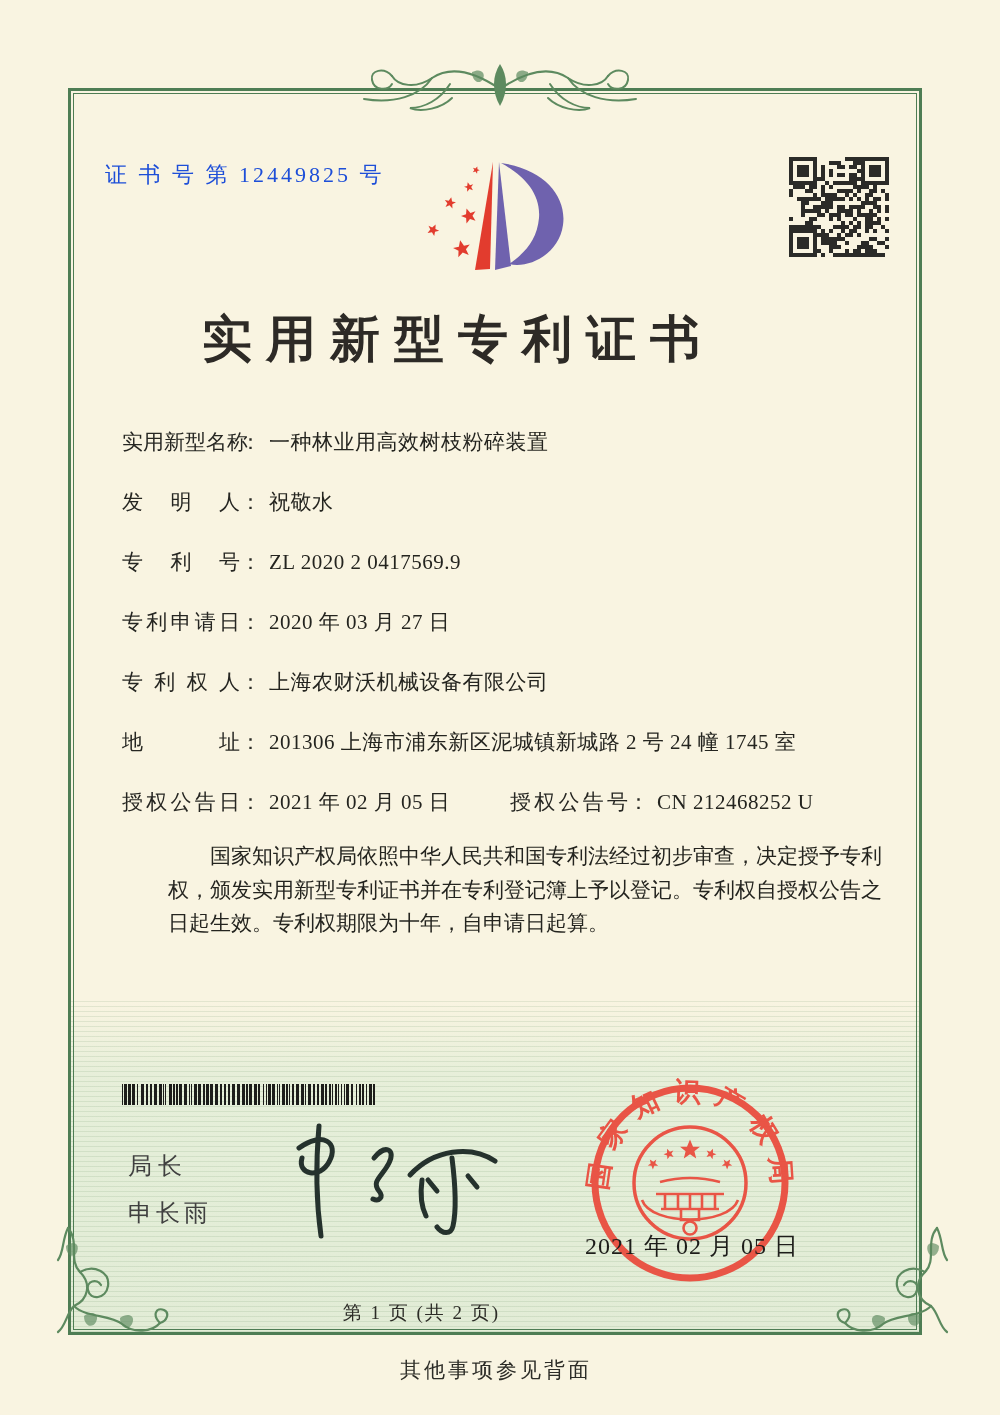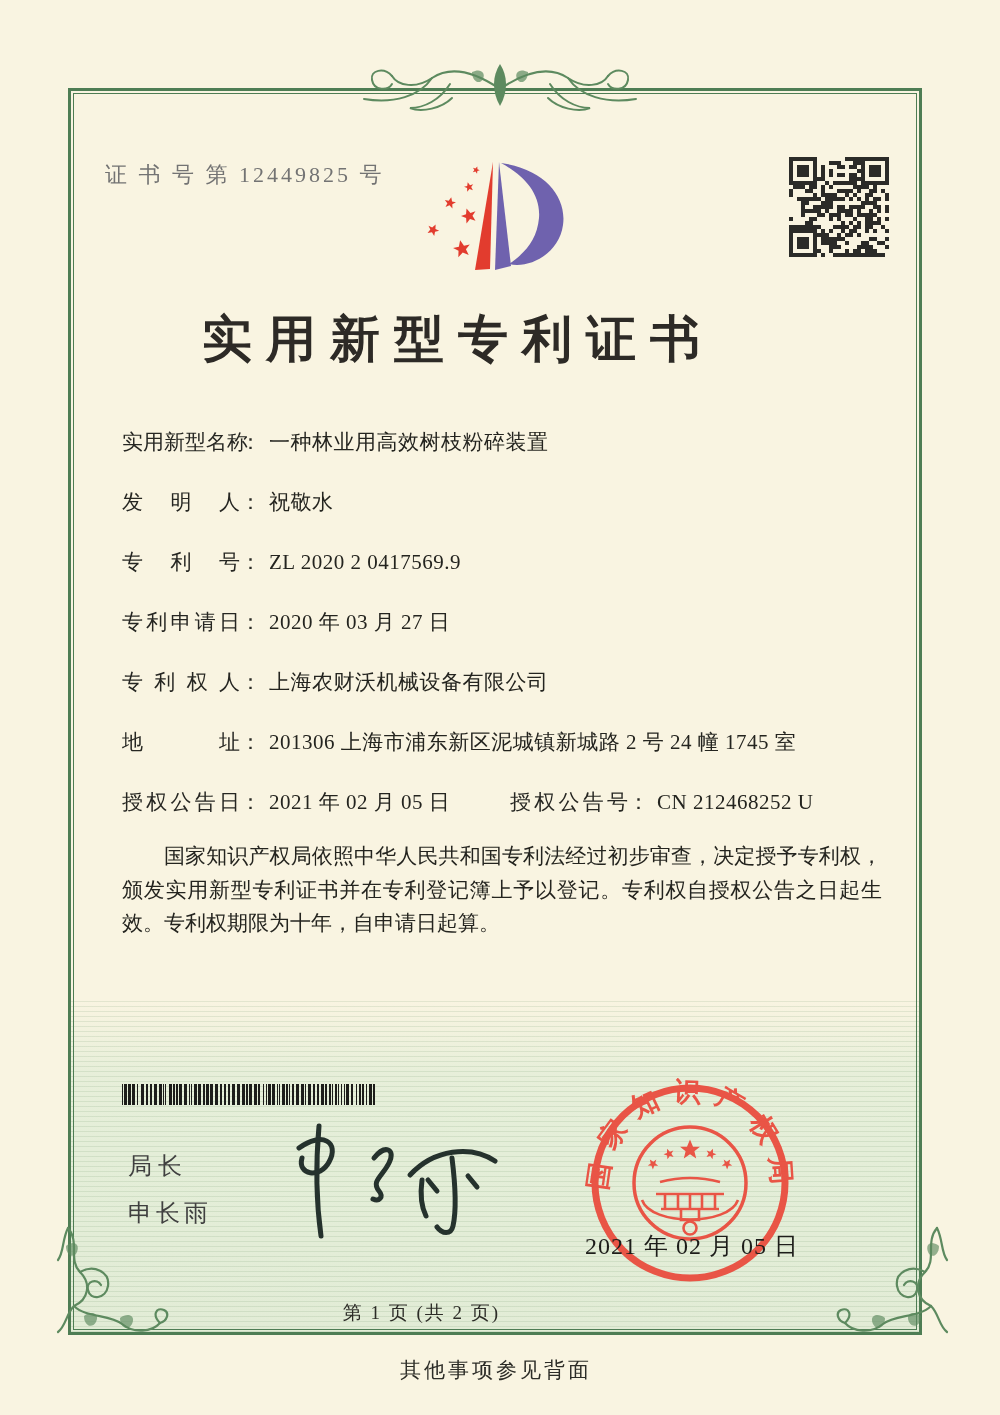--- a/index.html
+++ b/index.html
@@ -21,42 +21,42 @@
       linear-gradient(180deg, rgba(228,238,216,0) 0%, rgba(228,238,216,.85) 22%, #e4eed8 45%, #e2ecd6 100%);
     pointer-events:none;
   }
   
   .border-outer{
     position:absolute;left:68px;top:88px;width:854px;height:1247px;
     border:3px solid var(--green);
   }
   .border-inner{position:absolute;inset:2px;border:1px solid var(--green);}
   .cert-no{
-    position:absolute;left:105px;top:160px;font-size:22px;letter-spacing:3px;color:#737373;
+    position:absolute;left:105px;top:160px;font-size:22px;letter-spacing:3px;color:#1d4ed8;
   }
   .logo{position:absolute;left:415px;top:150px;}
   .qr{position:absolute;left:789px;top:157px;}
   .title{
     position:absolute;left:0;top:306px;width:916px;text-align:center;
     font-size:50px;font-weight:600;letter-spacing:14px;color:#2d2a26;
   }
   .fields{position:absolute;left:122px;top:428px;width:780px;font-size:21px;}
   .field-row{position:absolute;left:0;white-space:nowrap;}
   .field-row .lbl{
     display:inline-block;width:118px;text-align:justify;text-align-last:justify;
     vertical-align:bottom;color:#262622;
   }
   .field-row .colon{margin-right:8px;}
   .field-row .val{letter-spacing:.5px;color:#24241f;}
   .pair2{position:absolute;left:388px;top:0;}
   .paras{
     position:absolute;left:122px;top:840px;width:760px;font-size:21px;
     line-height:33.5px;color:#24241f;text-align:justify;
   }
-  .paras p{text-indent:2em;}
+  .paras p{text-indent:2em;margin-left:46px;}
   .barcode{position:absolute;left:122px;top:1084px;}
   .sig-label{position:absolute;left:128px;font-size:24px;letter-spacing:6px;color:#404040;}
   .sig-title{top:1150px;}
   .sig-name{top:1197px;letter-spacing:4px;}
   .signature{position:absolute;left:262px;top:1118px;}
   .seal{position:absolute;left:585px;top:1078px;}
   .seal-date{
     position:absolute;left:585px;top:1230px;width:210px;text-align:center;
     font-size:24px;color:#1d1d1a;letter-spacing:1px;white-space:nowrap;
   }

